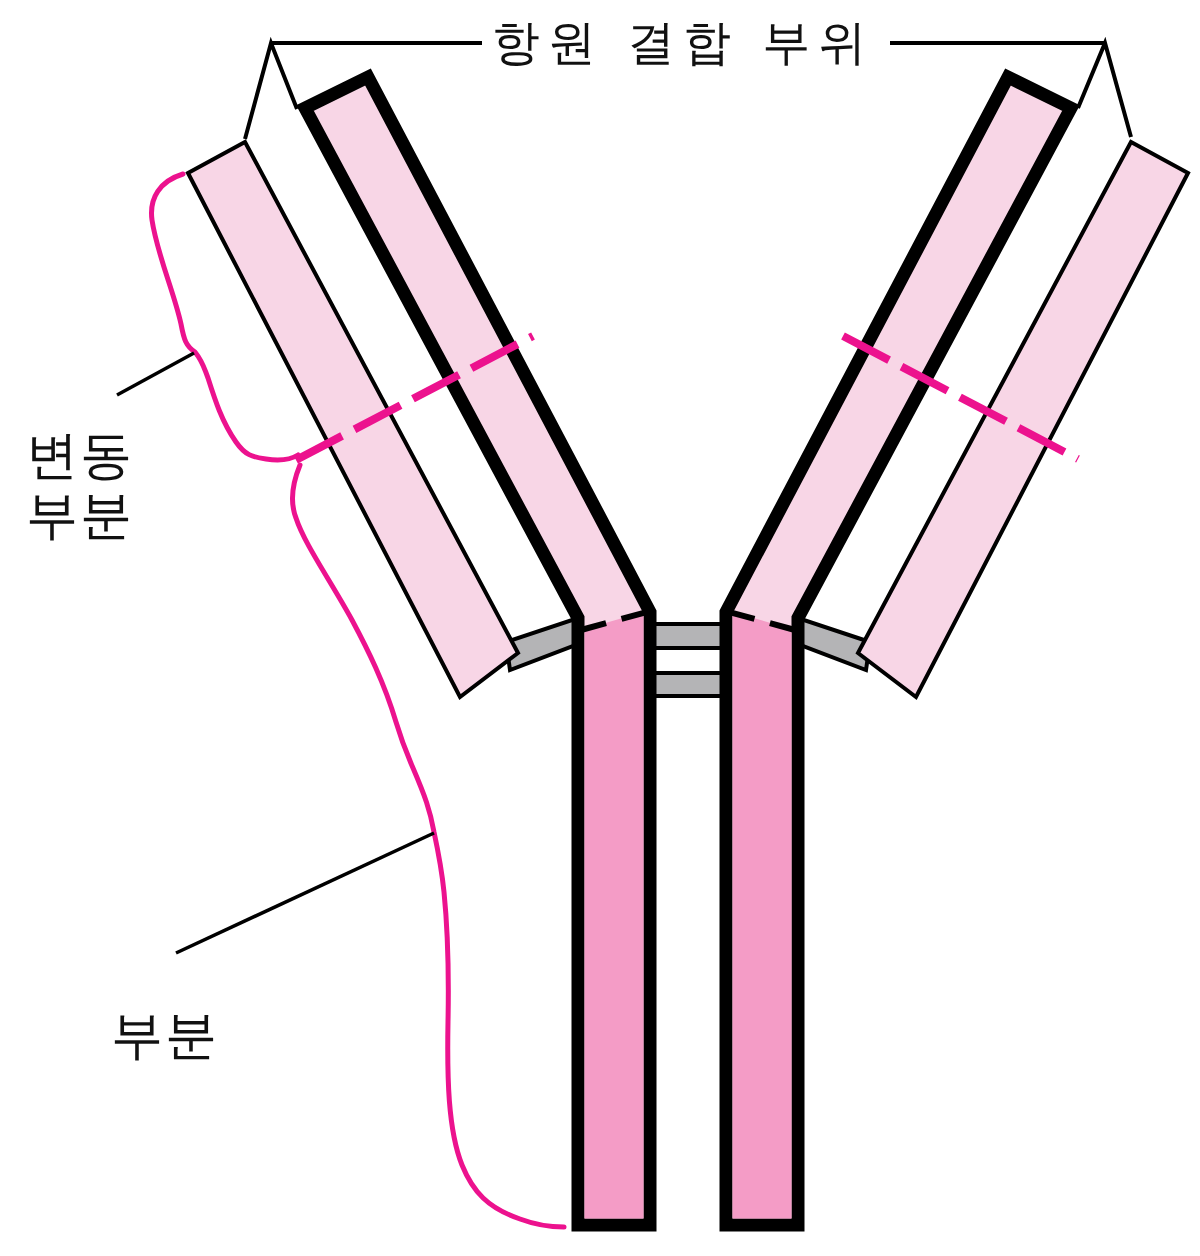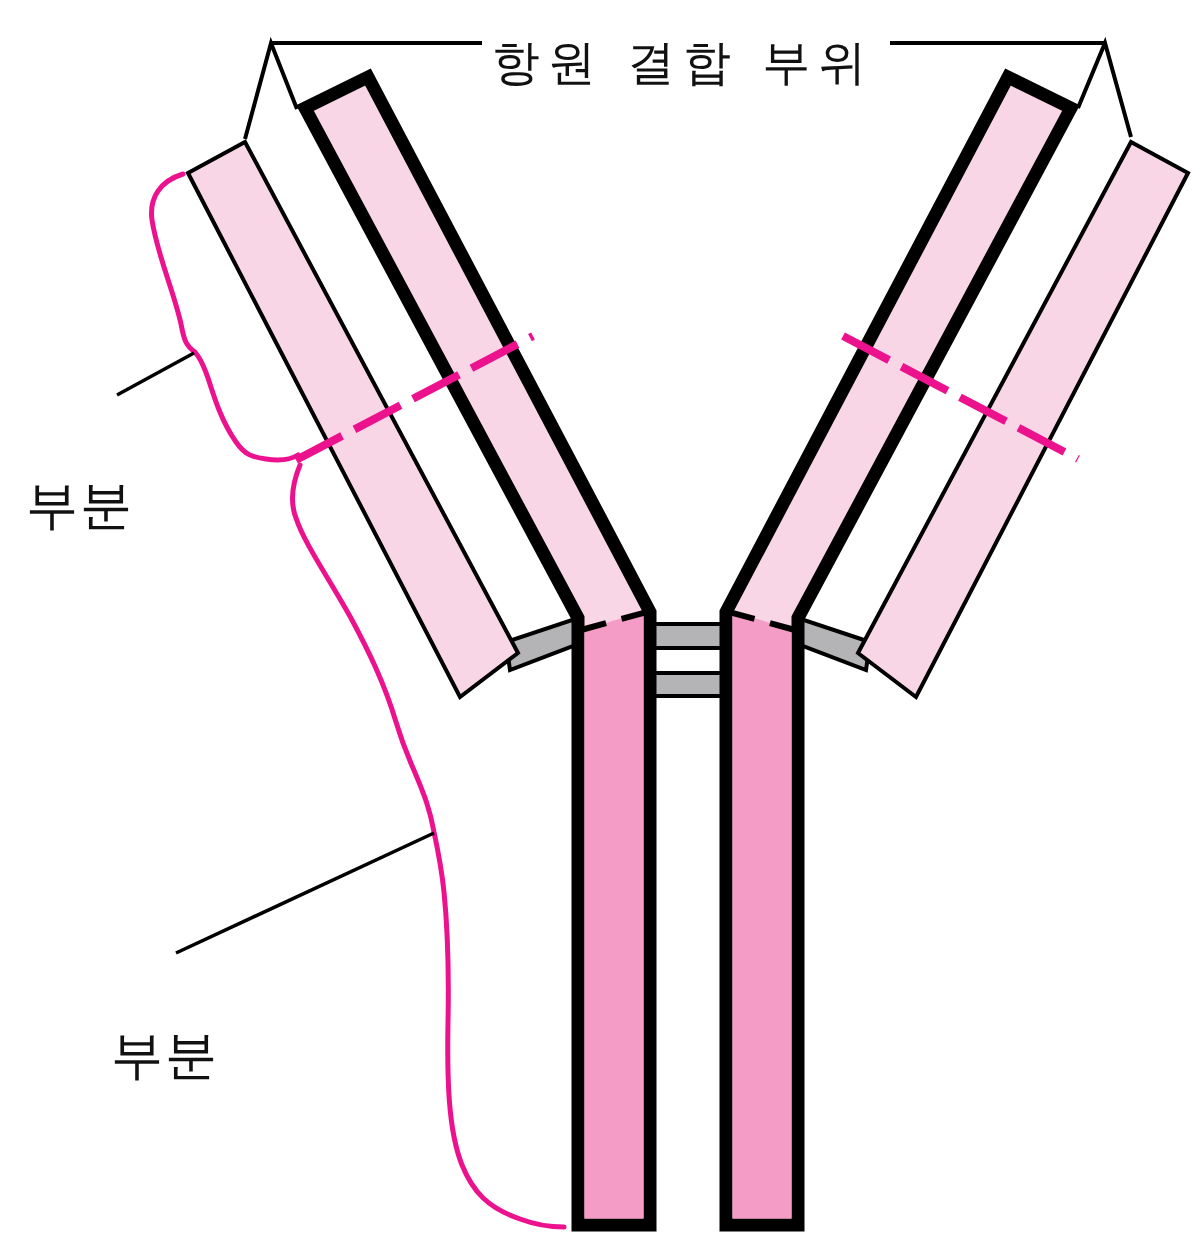--- a/index.html
+++ b/index.html
@@ -4,21 +4,21 @@
 <style>
   html,body{margin:0;padding:0;}
   body{background:#ffffff;}
   .canvas{
     position:relative;width:1200px;height:1256px;overflow:hidden;
     background:var(--background,#ffffff);
     font-family:"DejaVu Serif","Liberation Serif",serif;
     color:var(--text,#111111);
   }
   .canvas svg{position:absolute;left:0;top:0;}
-  .label{position:absolute;transform:translate(-50%,-50%);text-align:left;user-select:none;margin-top:20px;}
+  .label{position:absolute;transform:translate(-50%,-50%);text-align:left;user-select:none;}
   .top-label{font-size:48px;letter-spacing:8px;white-space:nowrap;}
   .side-label{font-size:52px;letter-spacing:2px;line-height:1.16;}
   
   .heavy{fill:var(--light_chain_fill,#f8d6e6);stroke:#000;stroke-width:13;stroke-linejoin:miter;}
   .lightc{fill:var(--light_chain_fill,#f8d6e6);stroke:#000;stroke-width:4;stroke-linejoin:miter;}
   .stem{fill:var(--heavy_stem_fill,#f49cc6);stroke:none;}
   .gray{fill:var(--disulfide_gray,#b4b4b6);stroke:#000;stroke-width:4;stroke-linejoin:miter;}
   .hinge{stroke:#000;stroke-width:6;stroke-dasharray:26 16;fill:none;stroke-linecap:butt;}
   .mdash{stroke:var(--accent_magenta,#ec128e);stroke-width:8;stroke-dasharray:52 14;fill:none;stroke-linecap:butt;}
   .bracket{stroke:var(--accent_magenta,#ec128e);stroke-width:5;fill:none;stroke-linecap:round;stroke-linejoin:round;}
@@ -79,20 +79,21 @@
 
     <line class="thin" x1="271" y1="43" x2="482" y2="43"></line>
     <line class="thin" x1="890" y1="43" x2="1105" y2="43"></line>
     <polyline class="thin" points="245,139 271,43 297,109"></polyline>
     <polyline class="thin" points="1078,108 1105,43 1131,137"></polyline>
   </svg>
 
   <div class="label top-label" style="left:683px; top:43px;">항원 결합 부위</div>
 
   <div class="label side-label" style="left:80px; top:485px;">
+    <div>변동</div>
     <div>부분</div>
   </div>
 
   <div class="label side-label" style="left:165px; top:1035px;">
     <div>부분</div>
   </div>
 
 </div>
 
 </body></html>

